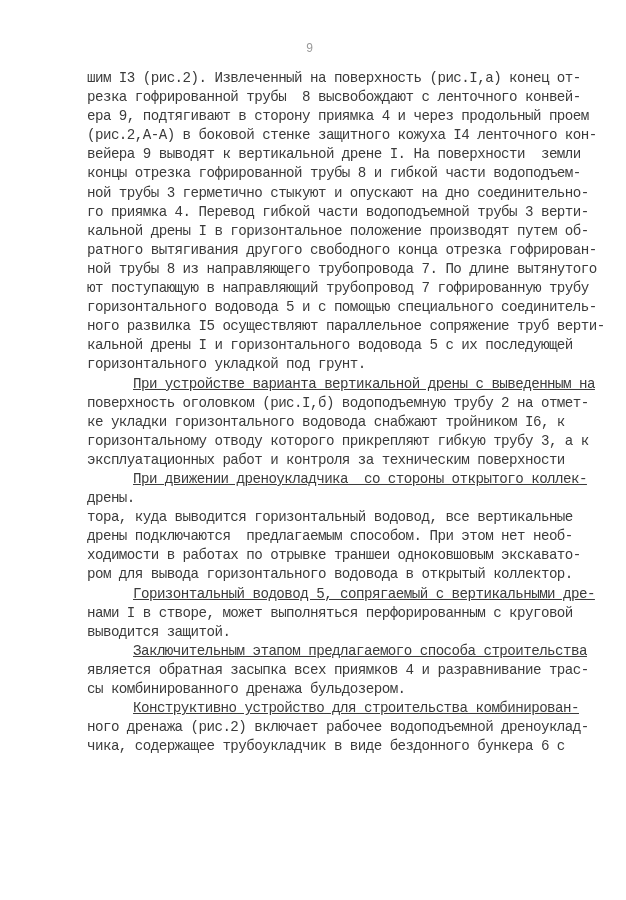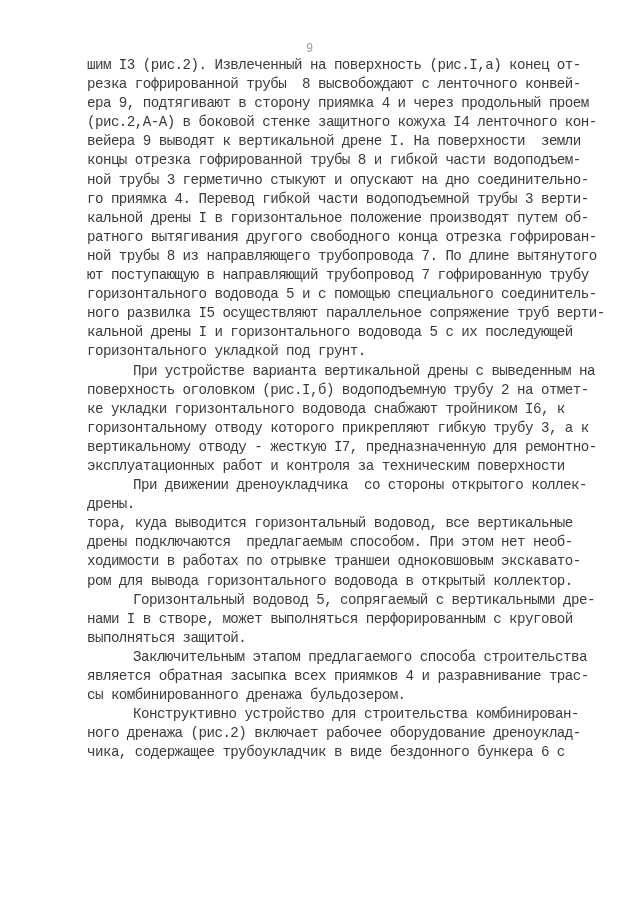--- a/index.html
+++ b/index.html
@@ -13,32 +13,32 @@
   }
   .page-number {
     position: absolute;
     top: 42px; left: 306px;
     font-size: 12px;
     color: #9a9a9a;
     letter-spacing: -1px;
   }
   .text-body {
     position: absolute;
-    top: 56px; left: 87px;
+    top: 69px; left: 87px;
     width: 515px;
   }
   .line {
     height: 19.1px;
     line-height: 19.1px;
     font-size: 14.2px;
     white-space: pre;
     letter-spacing: -0.55px;
     color: #3b3b3b;
   }
-  .line.indent { padding-left: 46px; }
+  .line.indent { padding-left: 46px; text-decoration: underline; }
 </style>
 </head>
 <body>
 
 <div class="page-number">9</div>
 
 <div class="text-body" id="text-body">
     <div class="line">шим I3 (рис.2). Извлеченный на поверхность (рис.I,а) конец от-</div>
     <div class="line">резка гофрированной трубы  8 высвобождают с ленточного конвей-</div>
     <div class="line">ера 9, подтягивают в сторону приямка 4 и через продольный проем</div>
@@ -52,30 +52,29 @@
     <div class="line">ной трубы 8 из направляющего трубопровода 7. По длине вытянутого</div>
     <div class="line">ют поступающую в направляющий трубопровод 7 гофрированную трубу</div>
     <div class="line">горизонтального водовода 5 и с помощью специального соединитель-</div>
     <div class="line">ного развилка I5 осуществляют параллельное сопряжение труб верти-</div>
     <div class="line">кальной дрены I и горизонтального водовода 5 с их последующей</div>
     <div class="line">горизонтального укладкой под грунт.</div>
     <div class="line indent">При устройстве варианта вертикальной дрены с выведенным на</div>
     <div class="line">поверхность оголовком (рис.I,б) водоподъемную трубу 2 на отмет-</div>
     <div class="line">ке укладки горизонтального водовода снабжают тройником I6, к</div>
     <div class="line">горизонтальному отводу которого прикрепляют гибкую трубу 3, а к</div>
-    <div class="line">вертикальному отводу - жесткую I7, предназначенную для ремонтно-</div>
     <div class="line">эксплуатационных работ и контроля за техническим поверхности</div>
     <div class="line indent">При движении дреноукладчика  со стороны открытого коллек-</div>
     <div class="line">дрены.</div>
     <div class="line">тора, куда выводится горизонтальный водовод, все вертикальные</div>
     <div class="line">дрены подключаются  предлагаемым способом. При этом нет необ-</div>
     <div class="line">ходимости в работах по отрывке траншеи одноковшовым экскавато-</div>
     <div class="line">ром для вывода горизонтального водовода в открытый коллектор.</div>
     <div class="line indent">Горизонтальный водовод 5, сопрягаемый с вертикальными дре-</div>
     <div class="line">нами I в створе, может выполняться перфорированным с круговой</div>
-    <div class="line">выполняться защитой.</div>
+    <div class="line">выводится защитой.</div>
     <div class="line indent">Заключительным этапом предлагаемого способа строительства</div>
     <div class="line">является обратная засыпка всех приямков 4 и разравнивание трас-</div>
     <div class="line">сы комбинированного дренажа бульдозером.</div>
     <div class="line indent">Конструктивно устройство для строительства комбинирован-</div>
-    <div class="line">ного дренажа (рис.2) включает рабочее оборудование дреноуклад-</div>
+    <div class="line">ного дренажа (рис.2) включает рабочее водоподъемной дреноуклад-</div>
     <div class="line">чика, содержащее трубоукладчик в виде бездонного бункера 6 с</div>
   </div>
 
 </body></html>

